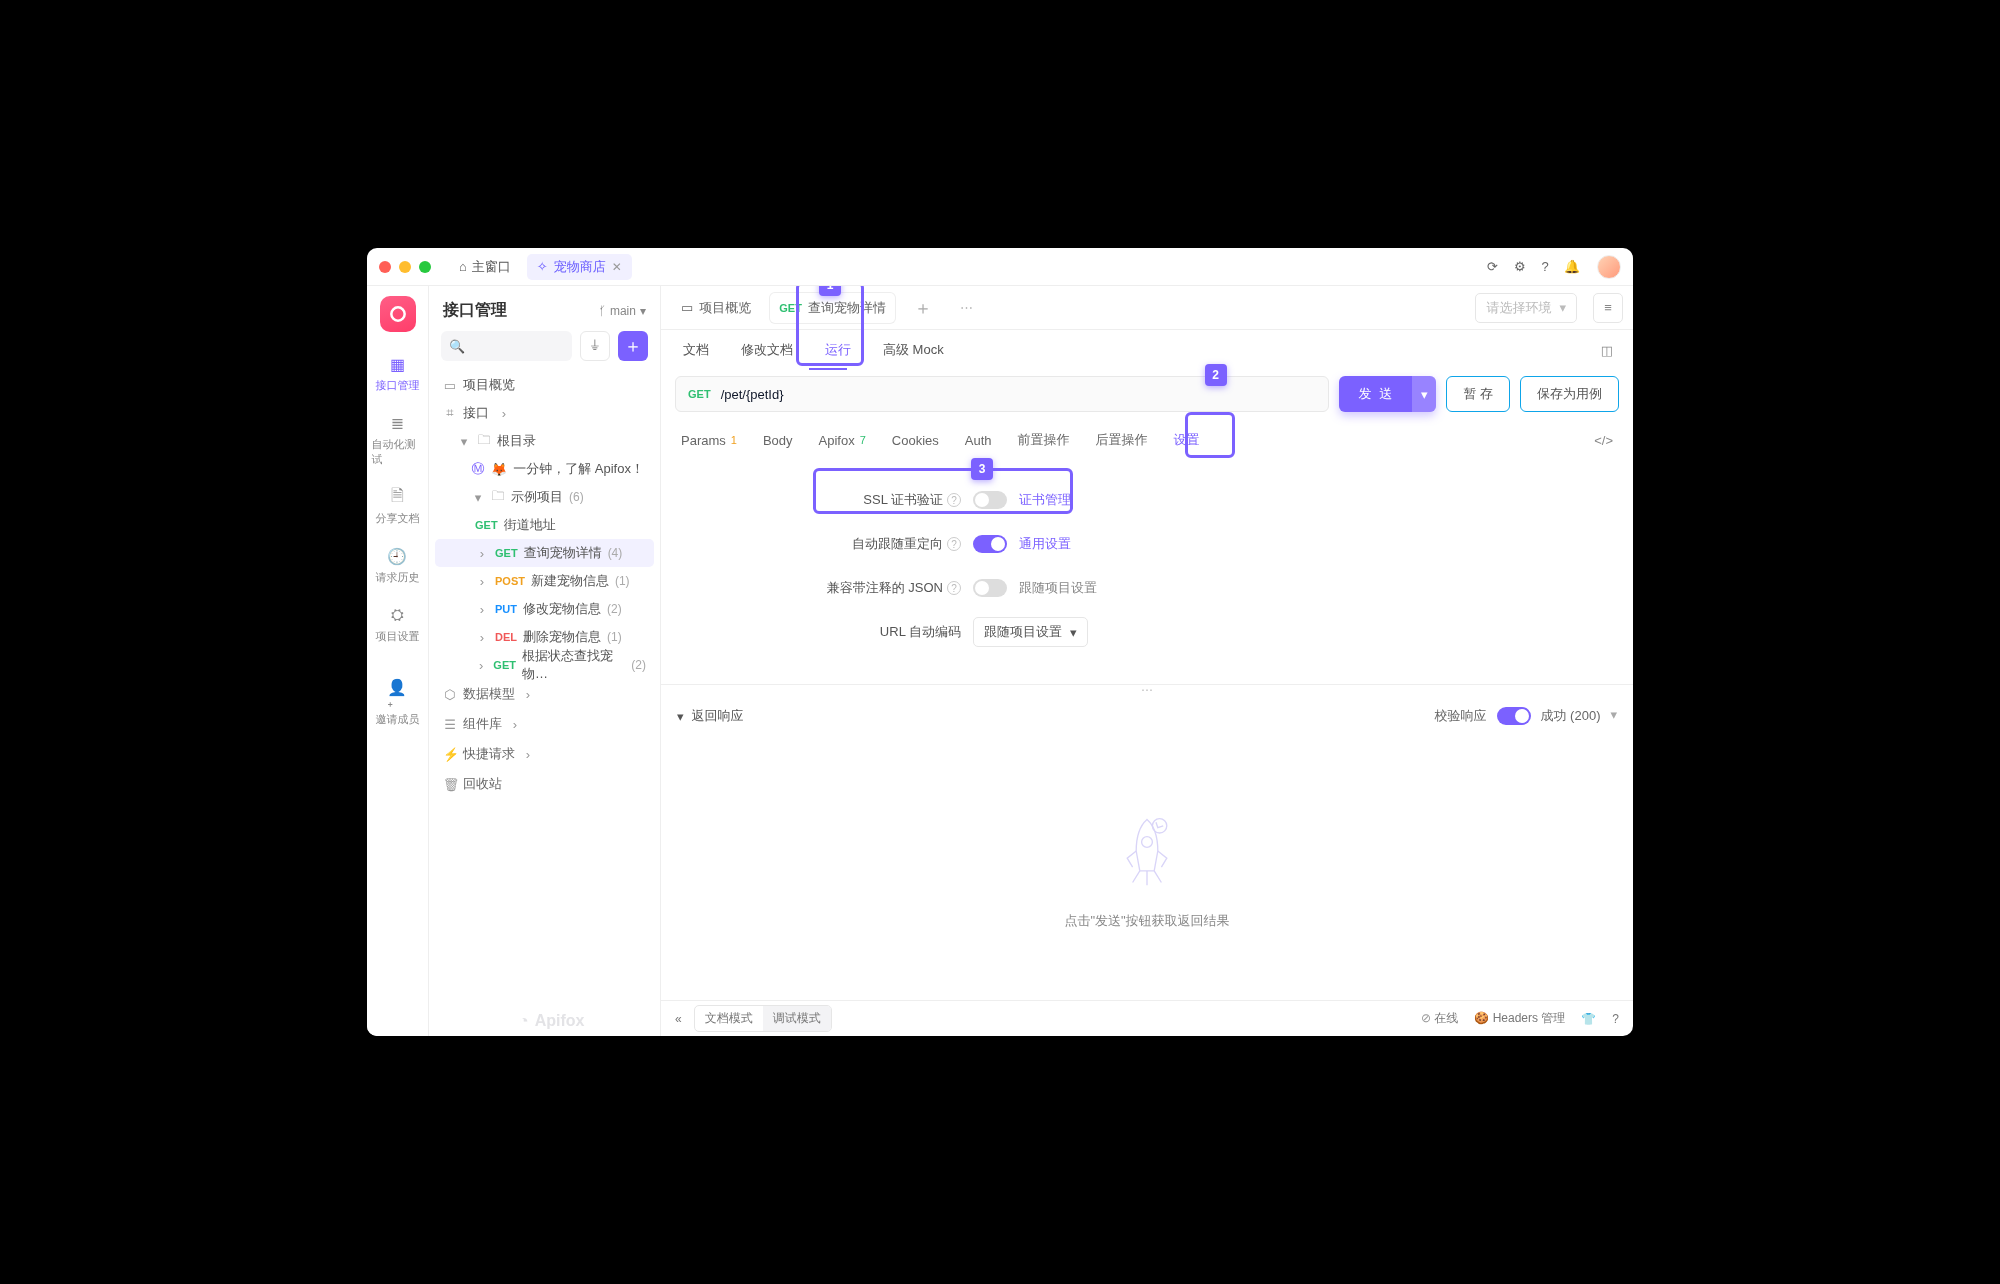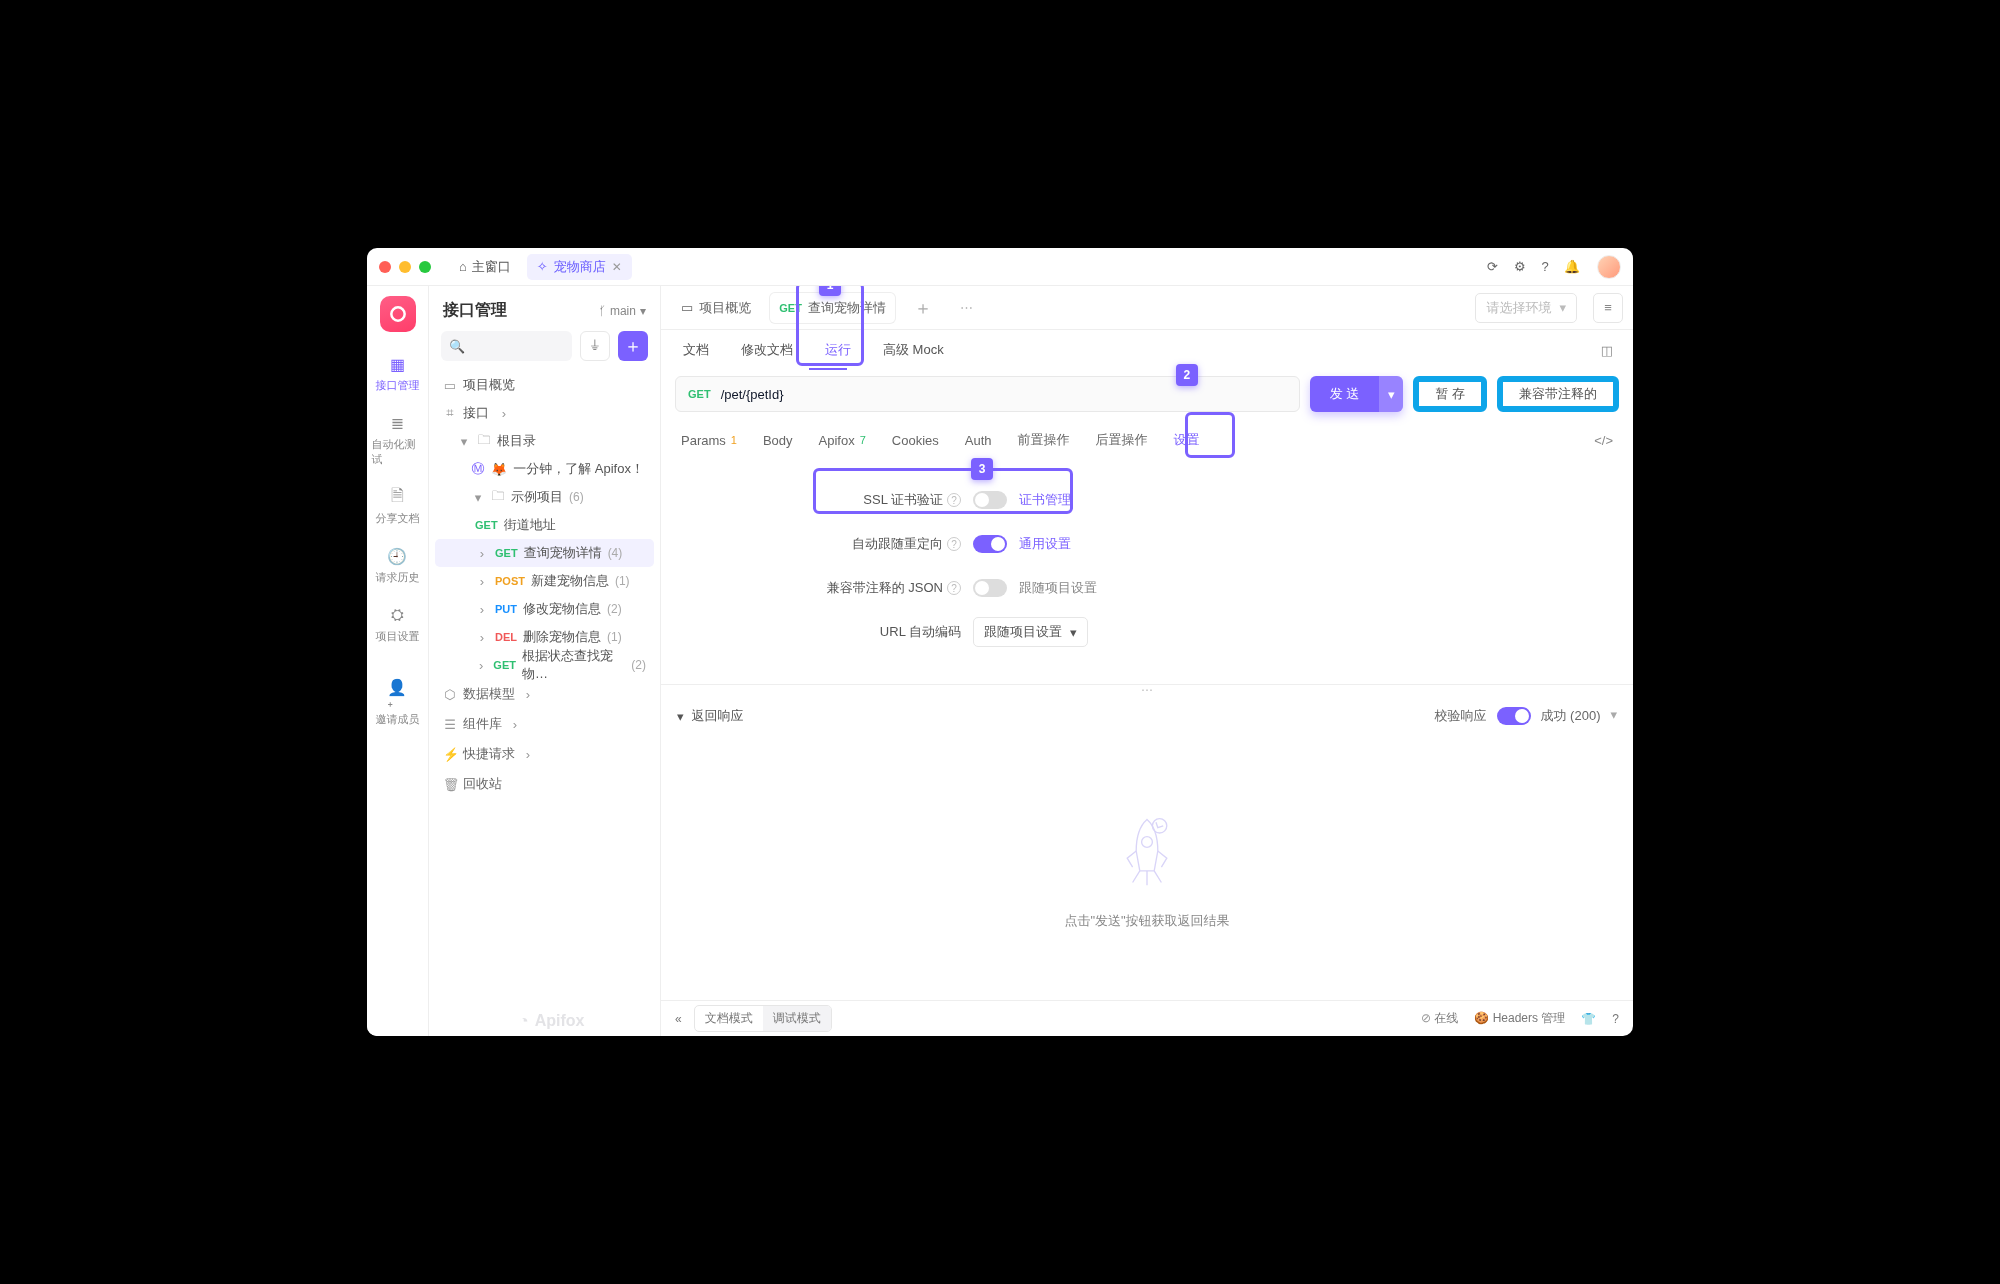--- a/index.html
+++ b/index.html
@@ -123,24 +123,24 @@
 }
 .url-box {
   flex:1; height:36px; border:1px solid #e8e8e8; background:#fafafa; border-radius:6px;
   display:flex; align-items:center; padding:0 12px; gap:10px;
 }
 .send-btn {
   height:36px; display:flex; align-items:center;
   background:#7b61ff; border-radius:6px; overflow:hidden; cursor:pointer;
   box-shadow:0 4px 10px rgba(123,97,255,.35); position:relative;
 }
-.send-btn .lbl { padding:0 20px; color:#fff; font-weight:500;}
+.send-btn .lbl { padding:0 20px; color:#fff; font-weight:500;font-family:Liberation Mono, monospace;}
 .send-btn .split { width:24px; height:100%; background:rgba(255,255,255,.22); display:flex; align-items:center; justify-content:center; color:#fff;}
 .plain-btn {
-  height:36px; padding:0 16px; border:6px solid #0ea5e9; border-radius:6px;
+  height:36px; padding:0 16px; border:1px solid #0ea5e9; border-radius:6px;
   display:flex; align-items:center; color:#555; background:#fff; cursor:pointer;
 }
 .request-tabs {
   display:flex; align-items:center; gap:26px; padding:0 20px; height:36px;
   color:#666; position:relative;
 }
 .request-tabs .tab { display:flex; align-items:center; gap:5px; cursor:pointer;}
 .request-tabs .tab.active { color:#7b61ff; font-weight:500;}
 .request-tabs .badge { color:#f0a020; font-size:11px;}
 .request-tabs .badge.green { color:#2fbf71;}
@@ -417,21 +417,21 @@
           <div class="send-btn">
             <div class="lbl">发 送</div>
             <div class="split">▾</div>
           </div>
           <div class="callout" style="left:-134px; top:-12px;">2</div>
         </div>
         <div class="plain-btn">
           <span>暂 存</span>
         </div>
         <div class="plain-btn">
-          <span>兼容带注释的</span>
+          <span>保存为用例</span>
         </div>
       </div>
 
       <div class="request-tabs">
         <div class="tab">
           <span>Params</span>
           <span class="badge">1</span>
         </div>
         <div class="tab">Body</div>
         <div class="tab">

